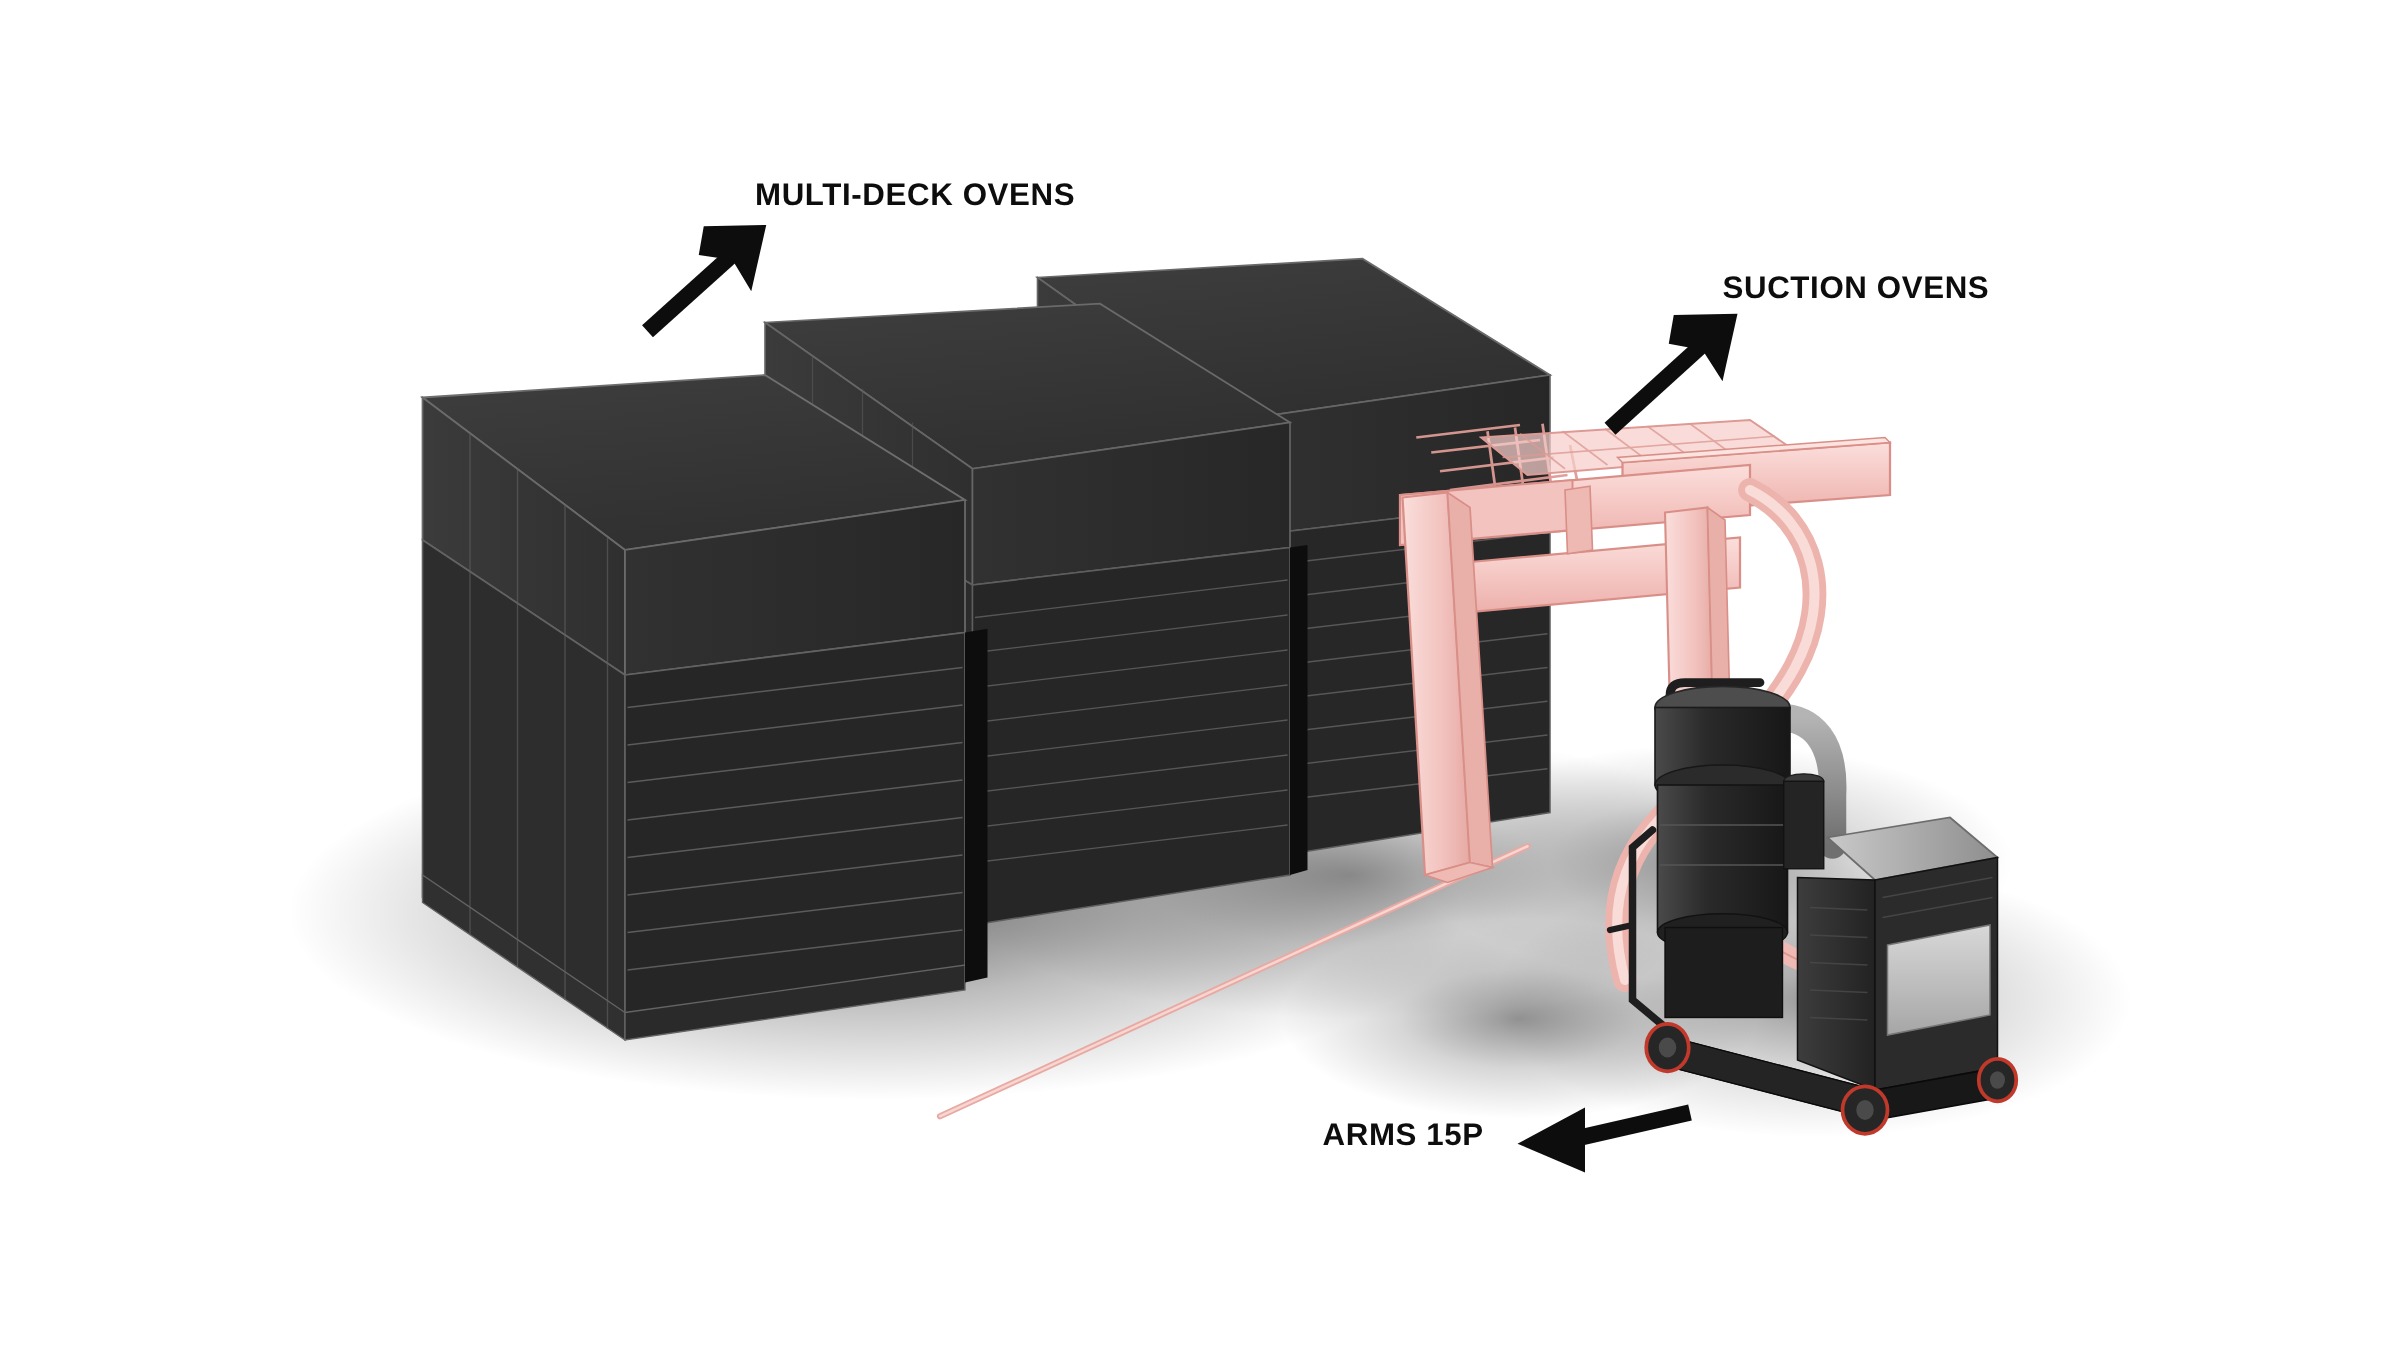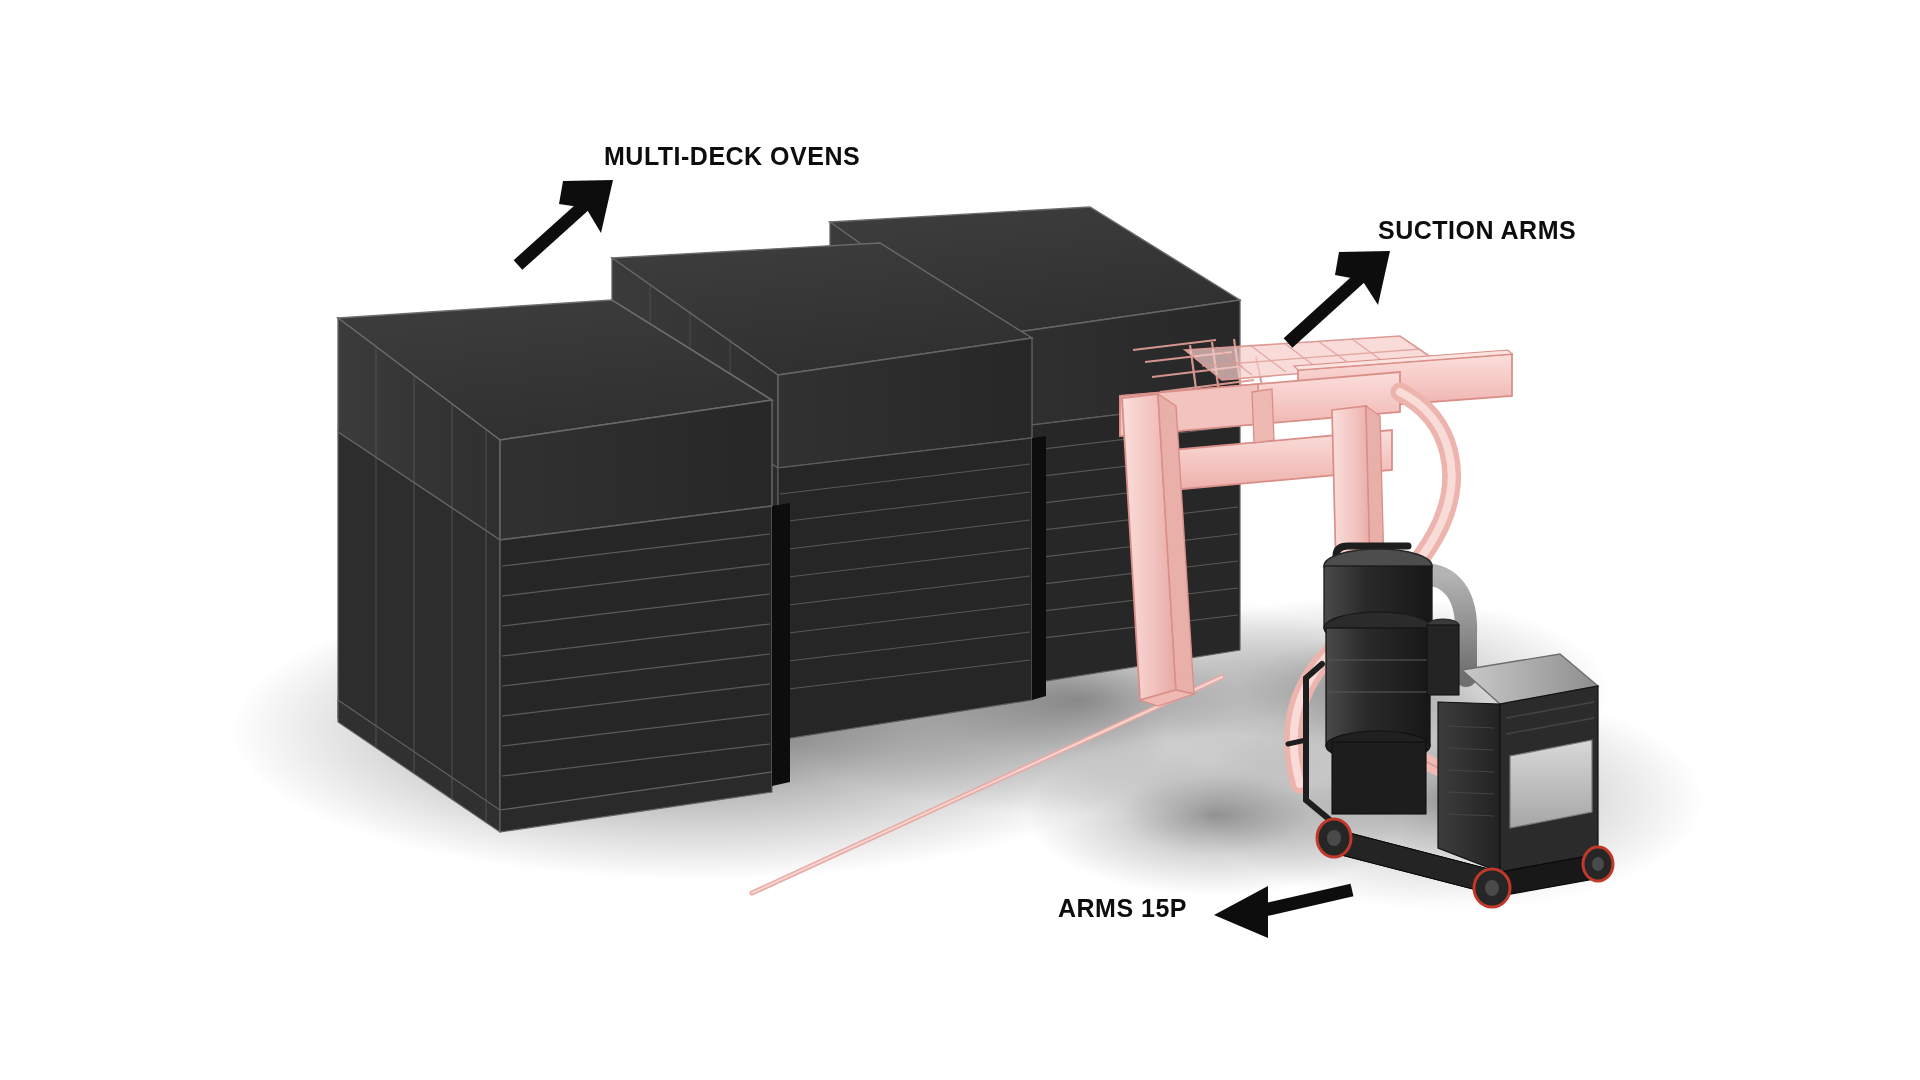--- a/index.html
+++ b/index.html
@@ -331,17 +331,17 @@
 
       <g>
         <line x1="1352" y1="890" x2="1260" y2="911" stroke="#0d0d0d" stroke-width="13" stroke-linecap="butt"></line>
         <polygon points="1268,886 1268,938 1214,915" fill="#0d0d0d"></polygon>
       </g>
     </g>
   </svg>
 
   <div class="callout" id="label-ovens">MULTI-DECK OVENS</div>
 
-  <div class="callout" id="label-suction">SUCTION ARMS</div>
+  <div class="callout" id="label-suction">SUCTION OVENS</div>
 
   <div class="callout" id="label-puma">ARMS 15P</div>
 
 </div>
 
 </body></html>

